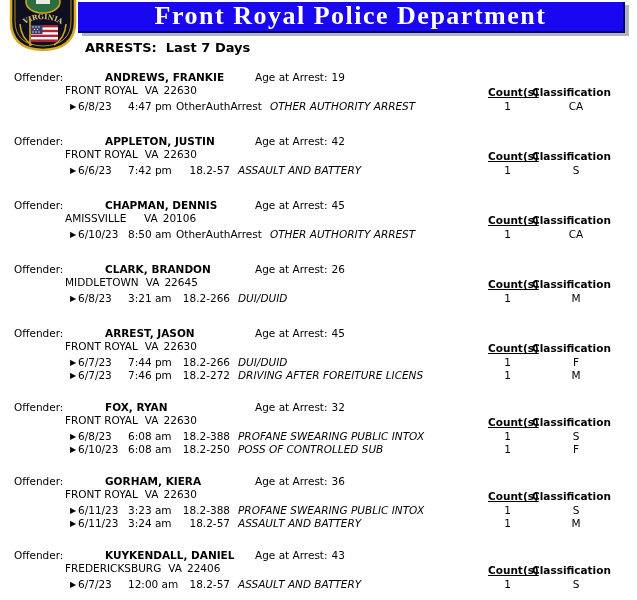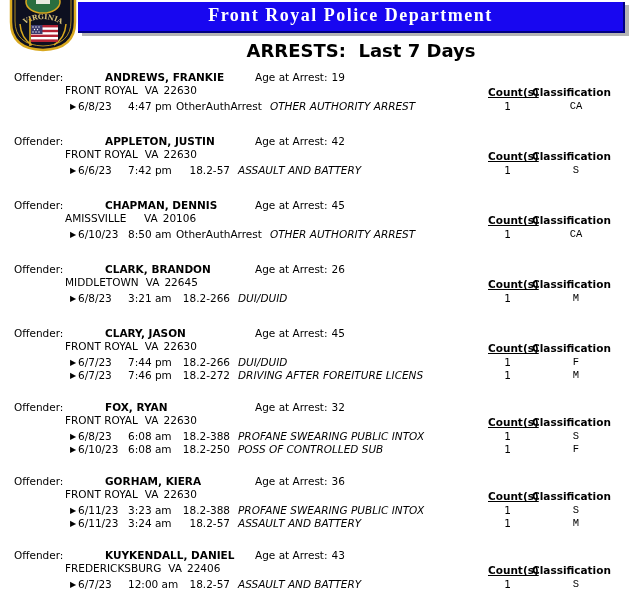--- a/index.html
+++ b/index.html
@@ -19,30 +19,30 @@
     background:#1807f0;
     border-right:2px solid #000080;
     border-bottom:2px solid #000080;
     box-shadow:4px 3px 0 #b4b4b4;
     display:flex; align-items:center; justify-content:center;
   }
   .banner-title {
     color:#ffffff;
     font-family:"Liberation Serif", serif;
     font-weight:bold;
-    font-size:18px;
+    font-size:26px;
     letter-spacing:1.5px;
     white-space:nowrap;
     transform:translateY(-1px);
   }
   .badge { position:absolute; left:8px; top:0; width:70px; height:53px; }
   .subtitle {
     position:absolute; top:40px; left:85px; width:552px;
-    text-align:center;
-    font-weight:bold; font-size:18px;
+    text-align:left;
+    font-weight:bold; font-size:13px;
     white-space:pre;
   }
 
   
   .entries { position:absolute; top:71px; left:0; width:637px; font-size:10.5px; line-height:13px; }
   .entry { position:relative; margin-bottom:22px; }
   .entry.multi { margin-bottom:19px; }
   .row1 { position:relative; height:13px; }
   .offender-label { position:absolute; left:14px; white-space:nowrap; }
   .offender-name { position:absolute; left:65px; font-weight:bold; white-space:nowrap;margin-left:40px; }
@@ -56,21 +56,21 @@
   .counts-head { left:488px; text-decoration:underline; }
   .class-head { left:532px; }
   .charges { margin-top:3px; }
   .charge { position:relative; height:13px; padding-left:70px; display:flex; white-space:nowrap; }
   .marker { width:8px; font-size:8px; line-height:13px; }
   .cdate { width:50px; }
   .ctime { width:48px; }
   .ccode { min-width:54px; text-align:right; }
   .cdesc { margin-left:8px;font-style:italic; }
   .ccount { position:absolute; left:480px; width:55px; text-align:center; }
-  .cclass { position:absolute; left:545px; width:62px; text-align:center;font-family:Liberation Mono, monospace; }
+  .cclass { position:absolute; left:545px; width:62px; text-align:center; }
 </style>
 </head>
 <body>
 
 <div class="page">
 
   <svg class="badge" viewBox="0 0 70 53" xmlns="http://www.w3.org/2000/svg">
     <path d="M3,-8 H67 V22 Q67,49 35,50 Q3,49 3,22 Z" fill="#0d1020" stroke="#d8a81f" stroke-width="2.5"></path>
     <path d="M7,-5 H63 V21 Q63,45 35,46 Q7,45 7,21 Z" fill="none" stroke="#d8a81f" stroke-width="0.8"></path>
     <ellipse cx="35" cy="2" rx="17" ry="11" fill="#2a6e3f" stroke="#d8a81f" stroke-width="1.5"></ellipse>
@@ -212,21 +212,21 @@
             <span class="ccode">18.2-266</span>
             <span class="cdesc">DUI/DUID</span>
             <span class="ccount">1</span>
             <span class="cclass">M</span>
           </div>
         </div>
       </section>
       <section class="entry multi">
         <div class="row1">
           <span class="offender-label">Offender:</span>
-          <span class="offender-name">CLARY, JASON</span>
+          <span class="offender-name">ARREST, JASON</span>
           <span class="age-wrap"><span class="age-label">Age at Arrest:</span><span class="age-value">45</span></span>
         </div>
         <div class="row2">
           <span class="city-line">
             <span class="city">FRONT ROYAL</span>
             <span class="state">VA</span>
             <span class="zip">22630</span>
           </span>
           <span class="col-head counts-head">Count(s)</span>
           <span class="col-head class-head">Classification</span>

